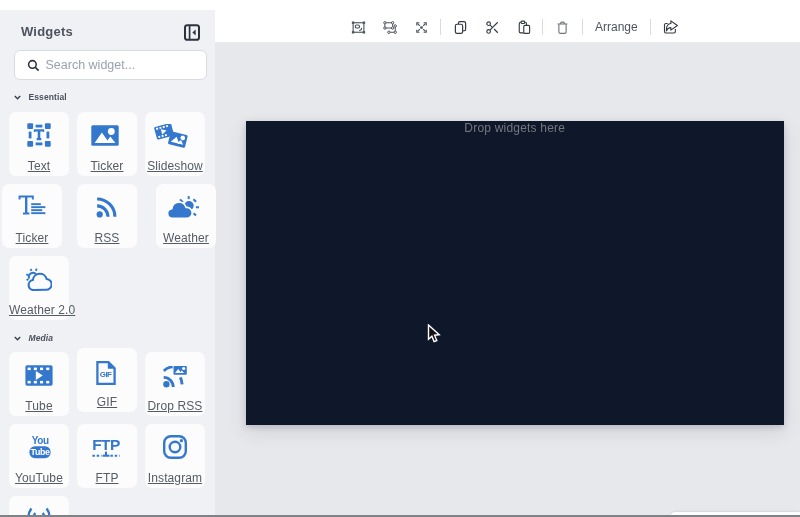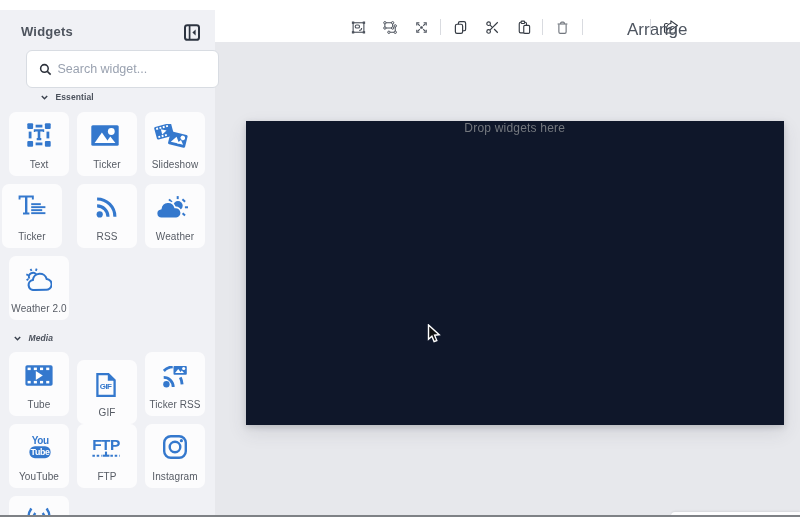--- a/index.html
+++ b/index.html
@@ -2,34 +2,34 @@
 <html><head>
 <meta charset="utf-8">
 <style>
   html,body{margin:0;padding:0;}
   body{width:800px;height:517px;position:relative;overflow:hidden;
        font-family:"Liberation Sans",sans-serif;background:#ffffff;}
   .abs{position:absolute;}
   #sidebar{left:0;top:10px;width:215px;height:507px;background:#f0f1f5;}
   #canvas{left:215px;top:42px;width:585px;height:475px;background:#e7e8ec;}
   #title{left:10px;top:24px;font-size:13px;font-weight:700;color:#4e545e;letter-spacing:0.2px;margin-left:11px;}
-  #searchbox{left:26px;top:50px;width:193px;height:38px;background:#fff;
+  #searchbox{left:14px;top:50px;width:193px;height:30px;background:#fff;
     border:1px solid #d8dce2;border-radius:6px;box-sizing:border-box;
     display:flex;align-items:center;}
   #searchbox svg{margin-left:12px;}
   #searchbox .ph{margin-left:5.5px;font-size:12.5px;color:#9aa2b0;}
   .sechead{display:flex;align-items:center;font-size:8.5px;font-weight:700;color:#4b515c;letter-spacing:0.1px;}
   .sechead svg{margin-right:7.2px;margin-left:14.3px;}
   .card{width:60px;height:64px;background:#fcfcfd;border-radius:7px;}
   .card .ic{position:absolute;left:18px;top:11px;width:24px;height:24px;}
   .card .lb{position:absolute;left:0;right:0;top:47px;text-align:center;
-    font-size:10px;color:#565b64;white-space:nowrap;letter-spacing:0.1px;}
+    font-size:12px;color:#565b64;white-space:nowrap;letter-spacing:0.1px;text-decoration:underline;}
   .sep{width:1px;height:16px;background:#d9dbe0;top:19px;}
   .ticon{top:19.5px;width:15px;height:15px;color:#454b55;}
-  #arrange{left:595px;top:20px;font-size:17px;color:#4e5560;margin-left:32px;}
+  #arrange{left:595px;top:20px;font-size:12px;color:#4e5560;}
   #artboard{left:245.5px;top:121px;width:538.5px;height:304px;background:#0f172a;
     box-shadow:0 2px 6px rgba(55,60,70,0.20),0 7px 18px rgba(55,60,70,0.12);
     display:flex;align-items:flex-start;justify-content:center;}
   #droptext{font-size:12px;color:#74787e;letter-spacing:0.2px;}
   #botline{left:0;top:515.3px;width:800px;height:1.7px;background:#7e8185;}
   #botpill{left:671px;top:511.5px;width:129px;height:4.5px;background:#fdfdfe;
     border-radius:6px 0 0 0;box-shadow:0 -1px 2px rgba(0,0,0,0.08);}
 </style>
 </head>
 <body>
@@ -48,21 +48,21 @@
   </svg>
 
   <div class="abs" id="searchbox">
     <svg width="13" height="13" viewBox="0 0 24 24" fill="none" stroke="#2b303a" stroke-width="2.8">
       <circle cx="10" cy="10" r="7"></circle>
       <line x1="15.4" y1="15.4" x2="21.5" y2="21.5"></line>
     </svg>
     <span class="ph">Search widget...</span>
   </div>
 
-  <div class="abs sechead" style="left:0;top:90px;height:14px;margin-left:27px;">
+  <div class="abs sechead" style="left:0;top:90px;height:14px;">
     <svg width="7" height="5" viewBox="0 0 7 5" fill="none" stroke="#39404c" stroke-width="1.4">
       <path d="M0.8 1 L3.5 3.8 L6.2 1"></path>
     </svg>
     Essential
   </div>
   <div class="abs sechead" style="left:0;top:331px;height:14px;font-style:italic;">
     <svg width="7" height="5" viewBox="0 0 7 5" fill="none" stroke="#39404c" stroke-width="1.4">
       <path d="M0.8 1 L3.5 3.8 L6.2 1"></path>
     </svg>
     Media
@@ -124,21 +124,21 @@
     <span class="lb">Ticker</span>
   </div>
   <div class="abs card" style="left:77px;top:184px">
     <svg class="ic" viewBox="0 0 24 24" fill="none">
       <circle cx="4.7" cy="19.4" r="3.1" fill="#3478cd"></circle>
       <path d="M2.1 10.9 A 10.9 10.9 0 0 1 13 21.8" stroke="#3478cd" stroke-width="3.1"></path>
       <path d="M2.1 4 A 17.8 17.8 0 0 1 19.9 21.8" stroke="#3478cd" stroke-width="3.1"></path>
     </svg>
     <span class="lb">RSS</span>
   </div>
-  <div class="abs card" style="left:145px;top:184px">
+  <div class="abs card" style="left:156px;top:184px">
     <svg class="ic" style="left:11.5px;top:11.5px;width:31px;height:23px" viewBox="0 0 31 23">
       <circle cx="21" cy="9.8" r="4.7" fill="#3478cd"></circle>
       <g stroke="#3478cd" stroke-width="2" fill="none">
         <line x1="20.7" y1="0.1" x2="20.7" y2="3.1"></line>
         <line x1="12" y1="3.4" x2="14.8" y2="6.2"></line>
         <line x1="25.4" y1="3.3" x2="28.1" y2="5.7"></line>
         <line x1="27.9" y1="11.3" x2="31" y2="11.3"></line>
         <line x1="25.6" y1="17.2" x2="28" y2="19.4"></line>
       </g>
       <path d="M4.6 22.4 a4.9 4.9 0 0 1 -0.8 -9.75 a7.3 7.3 0 0 1 14.3 -1.2 a5.1 5.1 0 0 1 1.2 10.95 Z" fill="#3478cd" stroke="#fcfcfd" stroke-width="1.6"></path>
@@ -168,42 +168,42 @@
         <rect x="21.2" y="2.6" width="3.1" height="2.5"></rect>
         <rect x="2.6" y="15.9" width="3.1" height="2.5"></rect>
         <rect x="8.8" y="15.9" width="3.1" height="2.5"></rect>
         <rect x="15" y="15.9" width="3.1" height="2.5"></rect>
         <rect x="21.2" y="15.9" width="3.1" height="2.5"></rect>
         <path d="M10.8 5.9 L17.8 10.5 L10.8 15.1 Z"></path>
       </g>
     </svg>
     <span class="lb">Tube</span>
   </div>
-  <div class="abs card" style="left:77px;top:360px">
+  <div class="abs card" style="left:77px;top:348px">
     <svg class="ic" style="left:19px;top:12.5px;width:20px;height:24px" viewBox="0 0 20 24">
       <path d="M1.4 1.2 h11 l6.2 6 v15.6 h-17.2 Z" fill="none" stroke="#3478cd" stroke-width="2.3"></path>
       <path d="M11.8 1 v6.7 h6.7 Z" fill="#3478cd"></path>
       <text x="9.6" y="16.2" font-size="8" font-weight="bold" fill="#3478cd" text-anchor="middle" font-family="Liberation Sans, sans-serif" letter-spacing="-0.5">GIF</text>
     </svg>
     <span class="lb">GIF</span>
   </div>
   <div class="abs card" style="left:145px;top:352px">
     <svg class="ic" style="left:17.5px;top:13.5px;width:24px;height:22px" viewBox="0 0 24 22" fill="none">
       <circle cx="3.4" cy="18.3" r="3.2" fill="#3478cd"></circle>
       <path d="M0.7 11.4 A 9.5 9.5 0 0 1 10.2 20.9" stroke="#3478cd" stroke-width="2.9"></path>
       <path d="M0.8 4.9 Q 4.4 1.2 9.7 0.9" stroke="#3478cd" stroke-width="2.9"></path>
       <path d="M17.3 11.4 Q 18.9 14.6 19.1 18.4" stroke="#3478cd" stroke-width="2.9"></path>
       <g>
         <rect x="10.5" y="0" width="13.3" height="8.7" rx="0.9" fill="#3478cd"></rect>
         <circle cx="20.7" cy="2.5" r="1.6" fill="#fff"></circle>
         <path d="M12.1 7.1 L15.2 3.1 L18.3 7.1 Z" fill="#fff"></path>
         <path d="M16.7 7.1 L18.8 4.5 L21 7.1 Z" fill="#fff"></path>
       </g>
     </svg>
-    <span class="lb">Ticker RSS</span>
+    <span class="lb">Drop RSS</span>
   </div>
   <div class="abs card" style="left:9px;top:424px">
     <svg class="ic" style="left:20px;top:11px;width:22px;height:24px" viewBox="0 0 22 24">
       <text x="11.2" y="9.4" font-size="10" font-weight="bold" fill="#3478cd" text-anchor="middle" font-family="Liberation Sans, sans-serif" letter-spacing="-0.4">You</text>
       <rect x="0.4" y="11.2" width="21.2" height="12" rx="5.6" fill="#3478cd"></rect>
       <text x="11" y="20.4" font-size="8.8" font-weight="bold" fill="#fff" text-anchor="middle" font-family="Liberation Sans, sans-serif" letter-spacing="-0.4">Tube</text>
     </svg>
     <span class="lb">YouTube</span>
   </div>
   <div class="abs card" style="left:77px;top:424px">

